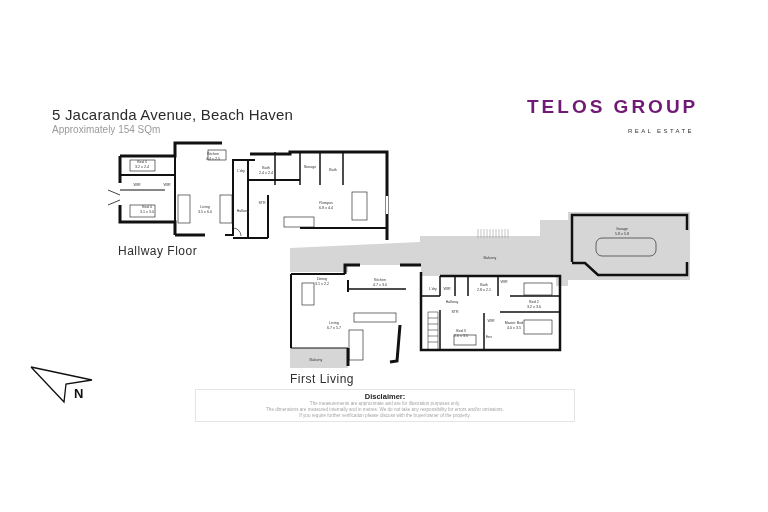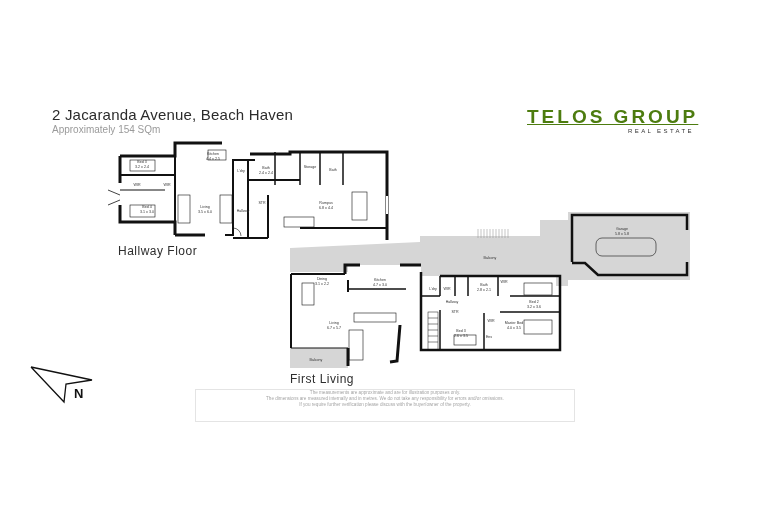--- a/index.html
+++ b/index.html
@@ -1,31 +1,31 @@
 <!DOCTYPE html>
 <html><head>
 <meta charset="utf-8">
 <style>
   html,body{margin:0;padding:0;}
   body{width:768px;height:512px;background:#ffffff;position:relative;overflow:hidden;font-family:"Liberation Sans",sans-serif;}
   .abs{position:absolute;}
   #title{left:52px;top:106px;font-size:15px;color:#2b2b2b;letter-spacing:0.2px;}
   #subtitle{left:52px;top:124px;font-size:10px;color:#9a9a9a;}
-  #brand{left:527px;top:106px;font-size:19px;font-weight:bold;letter-spacing:3px;color:#4d7c0f;text-decoration:underline;}
+  #brand{left:527px;top:96px;font-size:19px;font-weight:bold;letter-spacing:3px;color:#701a75;}
   #brand-sub{left:628px;top:128px;font-size:6px;letter-spacing:2.4px;color:#333;}
   .floor-label{font-size:12px;color:#2d2d2d;letter-spacing:0.5px;}
   svg text{font-family:"Liberation Sans",sans-serif;}
   #disclaimer{left:195px;top:389px;width:378px;height:31px;border:1px solid #e4e4e4;text-align:center;background:#fff;}
   #disclaimer .h{font-size:7.5px;font-weight:bold;color:#222;margin-top:2px;}
   #disclaimer .l{font-size:4.6px;color:#a5a5a5;line-height:6px;}
 </style>
 </head>
 <body>
 
-<div id="title" class="abs">2 Jacaranda Avenue, Beach Haven</div>
+<div id="title" class="abs">5 Jacaranda Avenue, Beach Haven</div>
 <div id="subtitle" class="abs">Approximately 154 SQm</div>
 <div id="brand" class="abs">TELOS GROUP</div>
 <div id="brand-sub" class="abs">REAL ESTATE</div>
 
 <svg class="abs" style="left:0;top:0" width="768" height="512">
 
   <g stroke="#111" fill="none">
     <rect x="119" y="156" width="270" height="82" fill="#fff" stroke="none"></rect>
     <polyline points="120,156 175,156 175,143 222,143" stroke-width="3"></polyline>
     <polyline points="120,156 120,183" stroke-width="3"></polyline>
@@ -178,16 +178,17 @@
   <g stroke="#111" stroke-width="1.3" fill="none">
     <polyline points="31,367 92,380 66,384 64,402 31,367"></polyline>
   </g>
 </svg>
 
 <div class="abs floor-label" style="left:118px;top:244px;">Hallway Floor</div>
 <div class="abs floor-label" style="left:290px;top:372px;">First Living</div>
 <div class="abs" style="left:74px;top:386px;font-size:13px;font-weight:bold;color:#111;">N</div>
 
 <div id="disclaimer" class="abs">
+  <div class="h">Disclaimer:</div>
   <div class="l">The measurements are approximate and are for illustration purposes only.</div>
   <div class="l">The dimensions are measured internally and in metres. We do not take any responsibility for errors and/or omissions.</div>
   <div class="l">If you require further verification please discuss with the buyer/owner of the property.</div>
 </div>
 
 </body></html>

